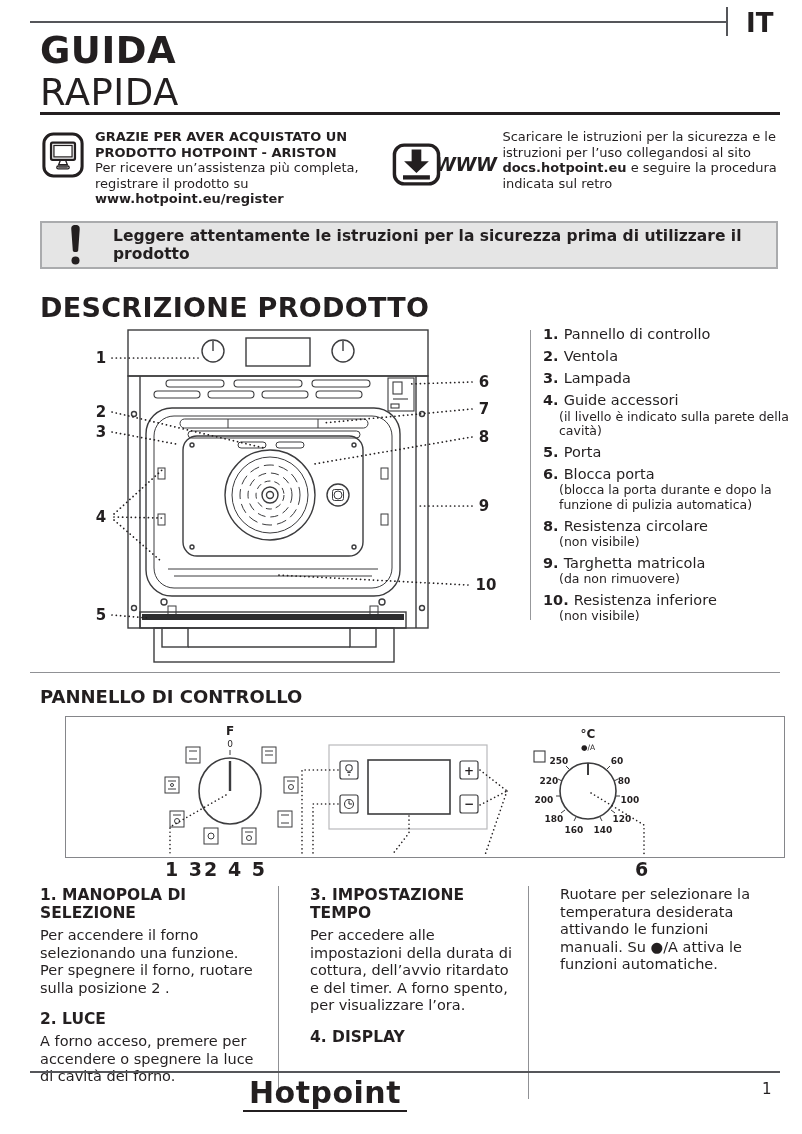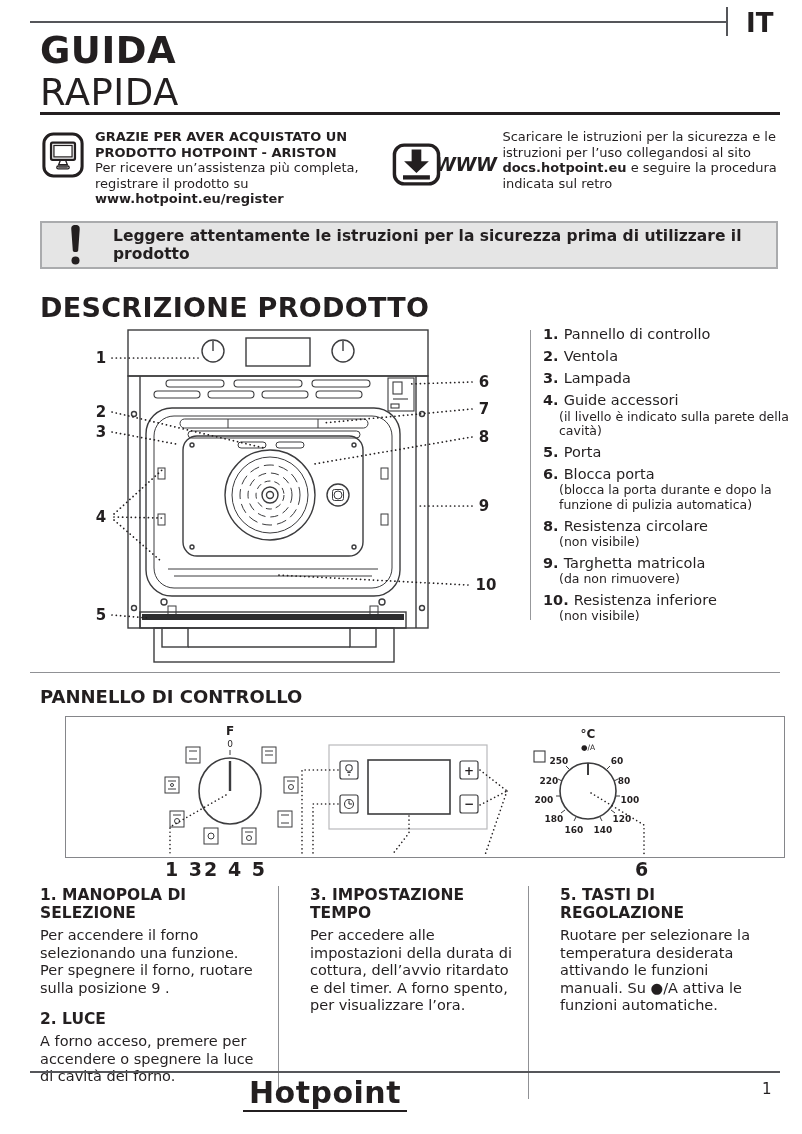--- a/index.html
+++ b/index.html
@@ -398,31 +398,31 @@
 
 <div class="abs callouts">
   <span class="co-left">1 32 4 5</span>
   <span class="co-right">6</span>
 </div>
 
 <div class="abs instructions">
   <div class="col">
     <div class="ins-head">1. MANOPOLA DI SELEZIONE</div>
     <p class="ins-body">Per accendere il forno selezionando una funzione.
-Per spegnere il forno, ruotare sulla posizione 9 .</p>
+Per spegnere il forno, ruotare sulla posizione 2 .</p>
     <div class="ins-head">2. LUCE</div>
     <p class="ins-body">A forno acceso, premere per accendere o spegnere la luce di cavità del forno.</p>
   </div>
   <div class="col">
     <div class="ins-head">3. IMPOSTAZIONE TEMPO</div>
     <p class="ins-body">Per accedere alle impostazioni della durata di cottura, dell’avvio ritardato e del timer. A forno spento, per visualizzare l’ora.</p>
+    <div class="ins-head">4. DISPLAY</div>
     <p class="ins-body"></p>
   </div>
   <div class="col">
-    <div class="ins-head">5. TASTI DI REGOLAZIONE</div>
     <p class="ins-body">Ruotare per selezionare la temperatura desiderata attivando le funzioni manuali. Su ●/A attiva le funzioni automatiche.</p>
   </div>
 </div>
 
 <div class="abs footer-rule"></div>
 <div class="abs logo">
   <div class="brand">Hotpoint</div>
 </div>
 <div class="abs page-num">1</div>
 

